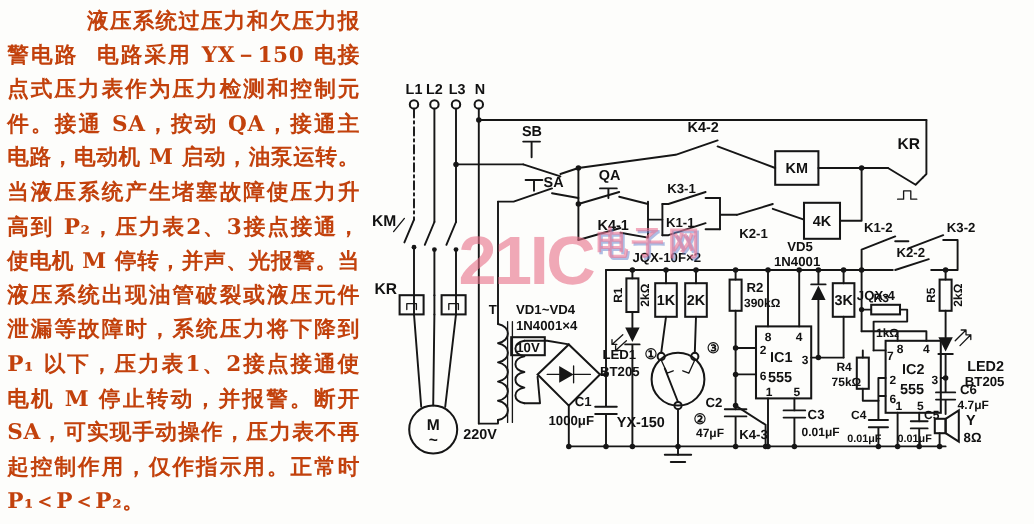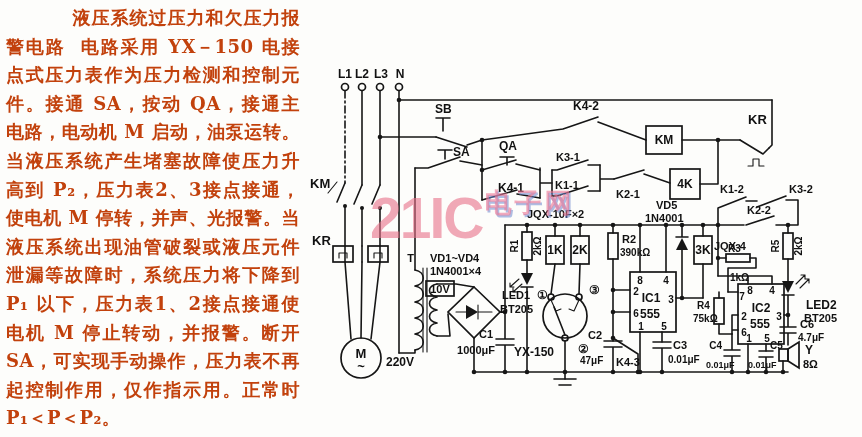--- a/index.html
+++ b/index.html
@@ -15,21 +15,21 @@
   
   svg{position:absolute;left:0;top:0;}
   .w{stroke:#161616;stroke-width:1.6;fill:none;stroke-linecap:round;stroke-linejoin:round;}
   .thin{stroke-width:1.1;}
   .comp{stroke:#161616;stroke-width:1.7;fill:none;}
   .fillb{fill:#161616;stroke:none;}
   .dot{fill:#161616;}
   text{fill:#111;font-family:"Liberation Sans",sans-serif;font-weight:bold;font-size:12px;}
   .t11{font-size:11px;} .t10{font-size:10px;} .t9{font-size:9px;} .t13{font-size:13px;}
   
-  .wm{position:absolute;left:370px;top:190px;display:flex;align-items:flex-start;
+  .wm{position:absolute;left:382px;top:190px;display:flex;align-items:flex-start;
       pointer-events:none;user-select:none;line-height:1;}
   .wm-brand{font-size:57px;font-weight:bold;letter-spacing:-2px;
             color:rgba(231,112,136,.60);font-family:"Liberation Sans",sans-serif;}
   .wm-col{display:flex;flex-direction:column;margin-left:2px;align-items:flex-end;}
   .wm-site{font-size:27px;font-weight:bold;letter-spacing:3px;color:rgba(236,120,150,.62);
            text-shadow:1.5px 1.5px 0 rgba(110,135,205,.55);}
   .wm-suffix{font-size:34px;font-style:italic;font-weight:bold;margin-top:-4px;
              font-family:"DejaVu Serif",serif;color:rgba(125,145,200,.55);}
 </style>
 </head>

